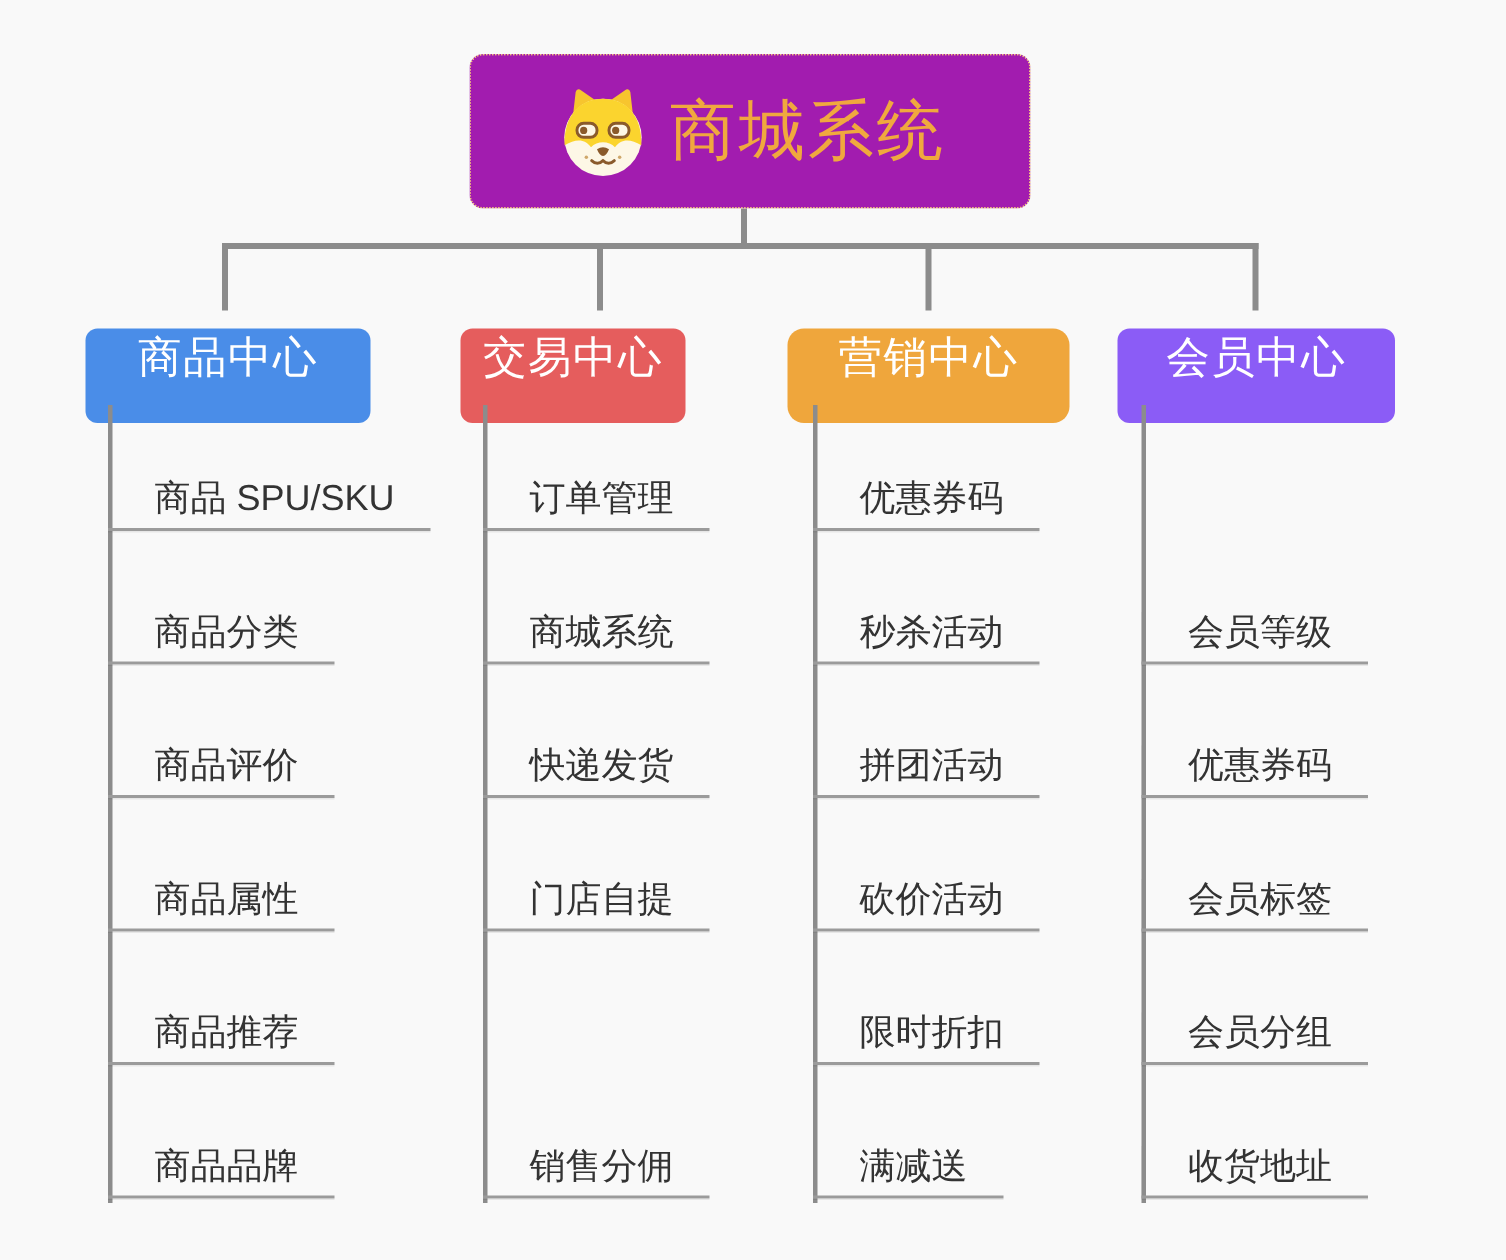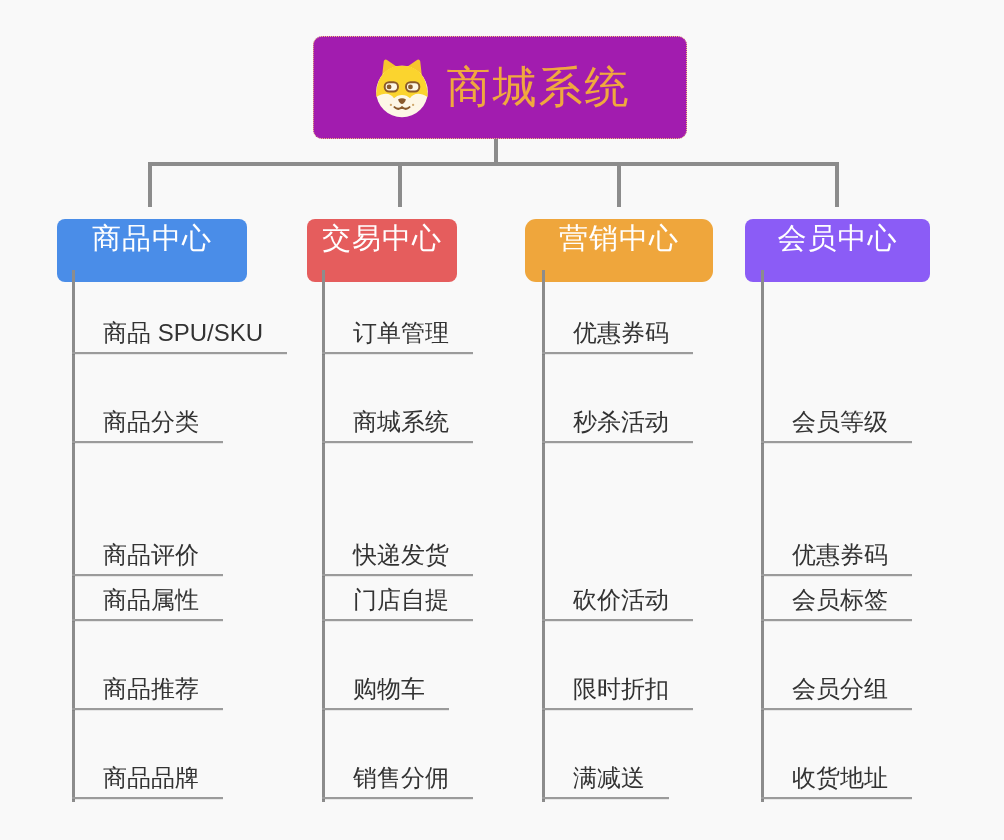--- a/index.html
+++ b/index.html
@@ -31,21 +31,21 @@
   
   .spine{position:absolute;top:270px;width:3px;height:532px;background:#8c8c8c;}
   .s0{left:72px;} .s1{left:322px;} .s2{left:542px;} .s3{left:761px;}
 
   
   .col{position:absolute;top:0;width:250px;height:656px;}
   .c0{left:72px;} .c1{left:322px;} .c2{left:542px;} .c3{left:761px;}
   .item{position:absolute;left:0;white-space:nowrap;font-size:24px;line-height:30px;
     color:#333333;padding:0 24px 4px 31px;border-bottom:2px solid #9b9b9b;
     box-shadow:0 1px 0 rgba(0,0,0,0.07);}
-  .it-0{top:318px;} .it-1{top:407px;} .it-2{top:496px;margin-top:44px;}
+  .it-0{top:318px;} .it-1{top:407px;} .it-2{top:496px;}
   .it-3{top:585px;} .it-4{top:674px;} .it-5{top:763px;}
 </style>
 </head>
 <body>
 
 <div class="canvas">
 
   <div class="tline root-stub"></div>
   <div class="tline bus"></div>
   <div class="tline drop drop-0"></div>
@@ -88,31 +88,31 @@
 
   <div class="branch-node b1" style="background-color: rgb(229, 93, 93);">
     <span>交易中心</span>
   </div>
   <div class="spine s1"></div>
   <div class="col c1">
     <div class="item it-0">订单管理</div>
     <div class="item it-1">商城系统</div>
     <div class="item it-3">门店自提</div>
     <div class="item it-2">快递发货</div>
-    <div class="item it-4">购物车</div>
     <div class="item it-5">销售分佣</div>
   </div>
 
   <div class="branch-node b2" style="background-color: rgb(239, 166, 60); border-radius: 11px;">
     <span>营销中心</span>
   </div>
   <div class="spine s2"></div>
   <div class="col c2">
     <div class="item it-0">优惠券码</div>
     <div class="item it-1">秒杀活动</div>
+    <div class="item it-2">拼团活动</div>
     <div class="item it-3">砍价活动</div>
     <div class="item it-5">满减送</div>
     <div class="item it-4">限时折扣</div>
   </div>
 
   <div class="branch-node b3" style="background-color: #8b5cf6;">
     <span>会员中心</span>
   </div>
   <div class="spine s3"></div>
   <div class="col c3">

